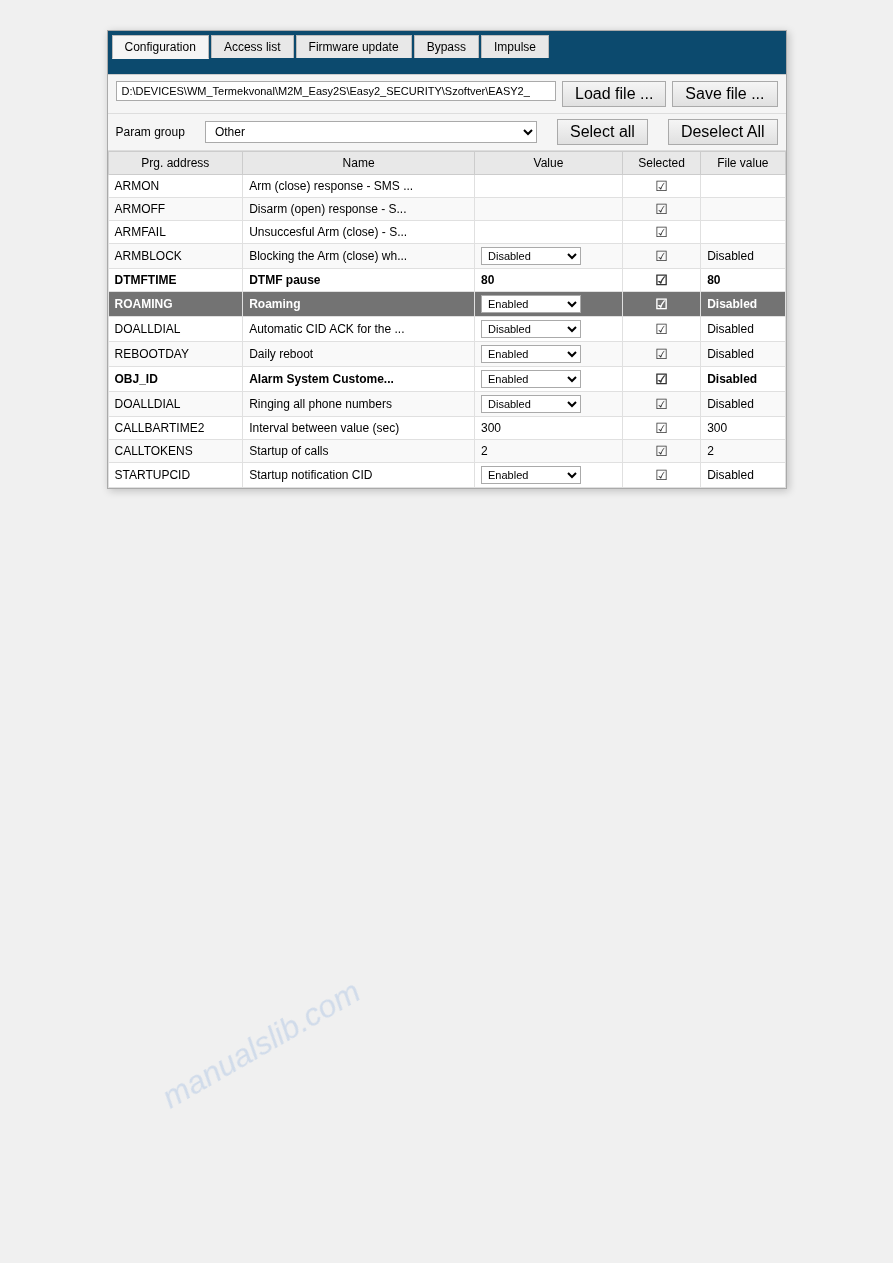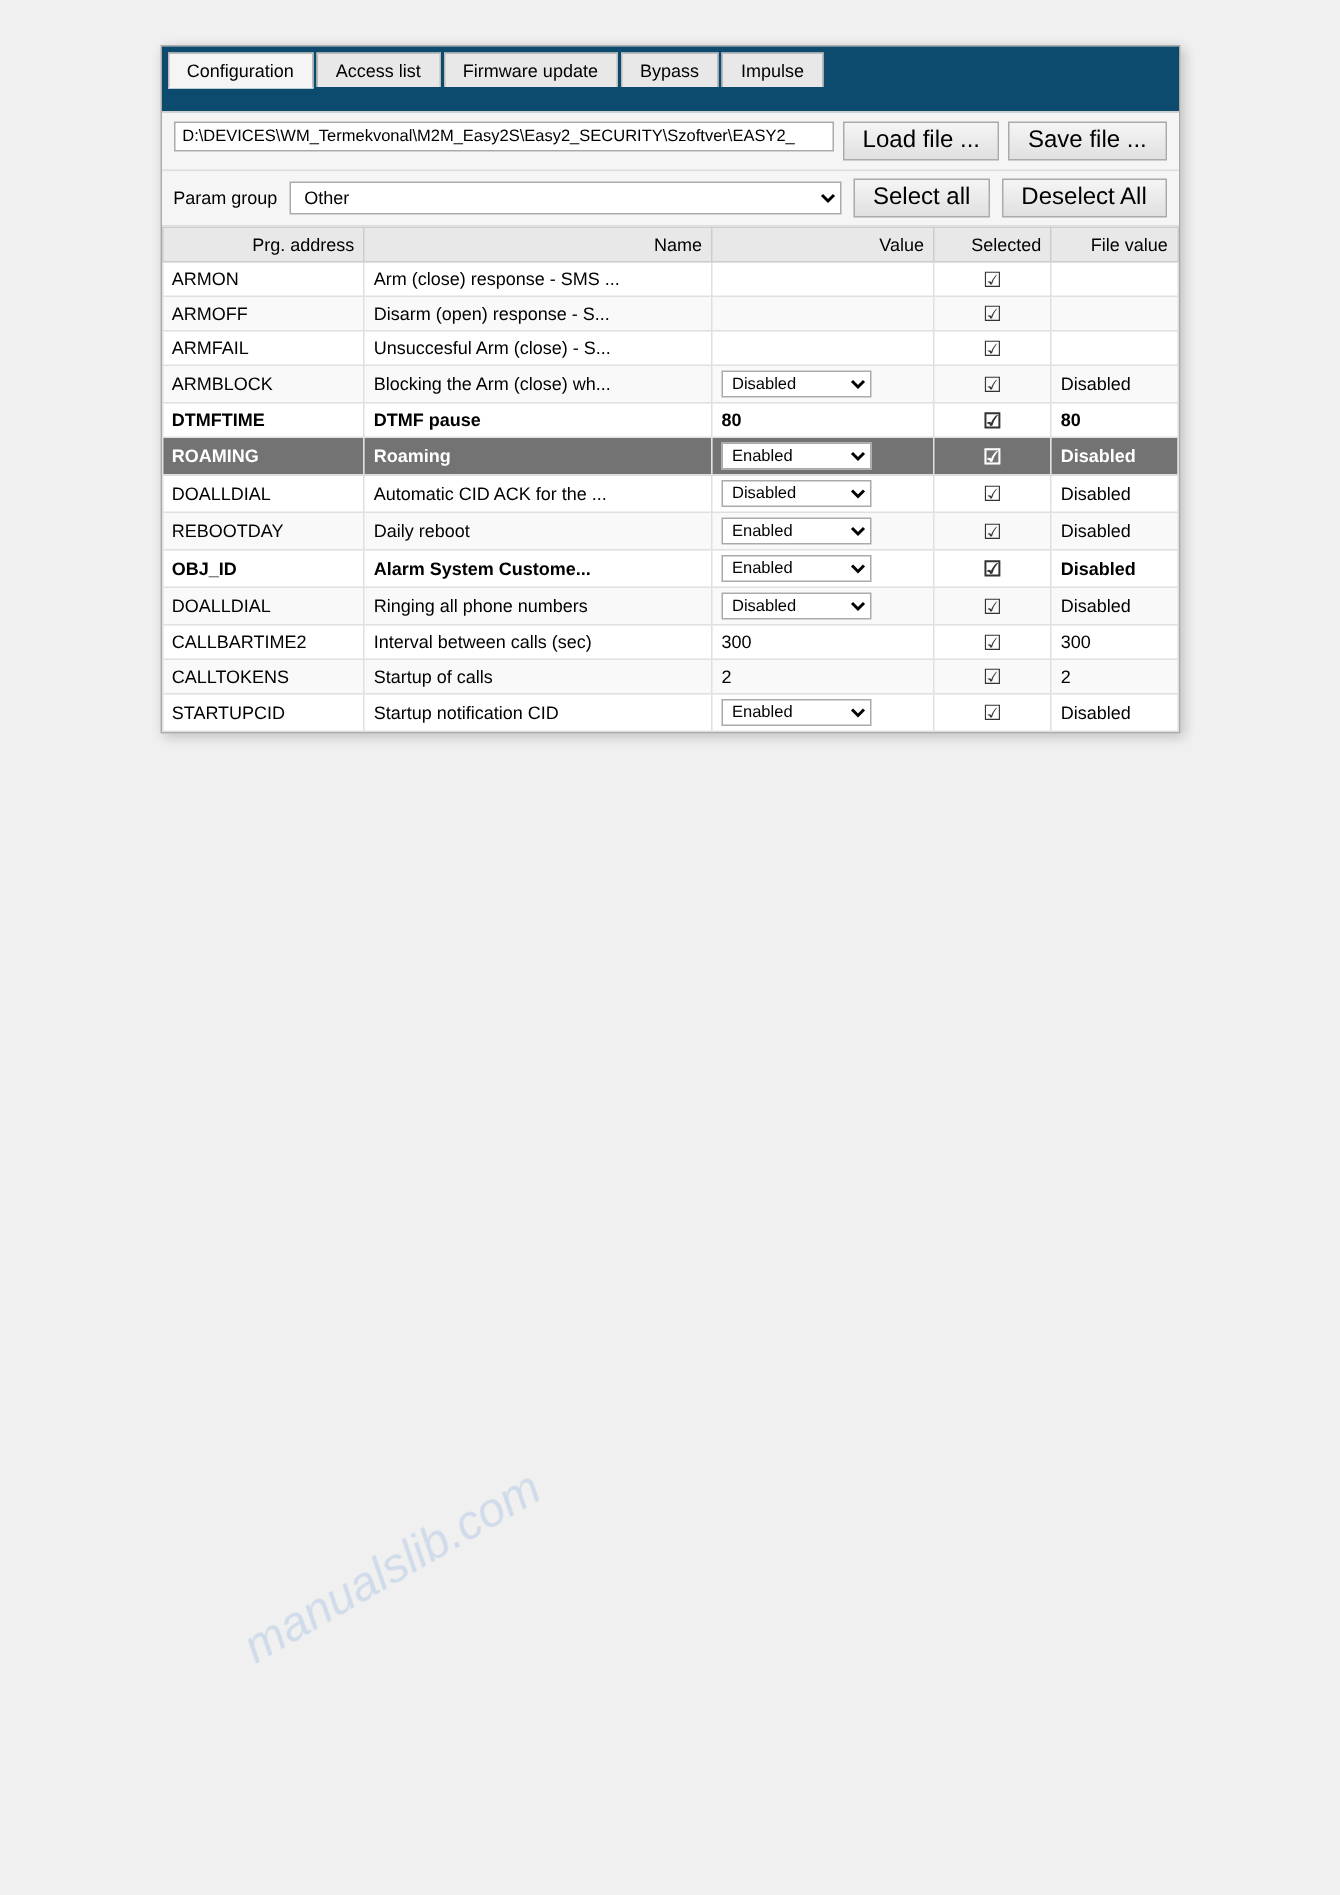--- a/index.html
+++ b/index.html
@@ -70,21 +70,21 @@
       font-size: 16px;
       white-space: nowrap;
     }
 
     .param-group-row {
       display: flex;
       align-items: center;
       padding: 5px 8px;
       background: #f5f5f5;
       border-bottom: 1px solid #ddd;
-      gap: 8px;
+      gap: 20px;
     }
 
     .param-group-label {
       font-size: 12px;
       white-space: nowrap;
     }
 
     .param-group-select {
       flex: 1;
       padding: 2px 5px;
@@ -100,21 +100,21 @@
     table {
       width: 100%;
       border-collapse: collapse;
     }
 
     thead tr {
       background: #e8e8e8;
     }
 
     thead th {
-      text-align: right;
+      text-align: center;
       padding: 4px 6px;
       border: 1px solid #ccc;
       font-weight: normal;
       font-size: 12px;
     }
 
     tbody tr {
       background: #fff;
     }
 
@@ -275,21 +275,21 @@
           </tr>
           <tr>
             <td>DOALLDIAL</td>
             <td>Ringing all phone numbers</td>
             <td><select class="value-select"><option>Disabled</option></select></td>
             <td class="checkbox-cell"><span class="checkbox-symbol">☑</span></td>
             <td>Disabled</td>
           </tr>
           <tr>
             <td>CALLBARTIME2</td>
-            <td>Interval between calls (sec)</td>
+            <td>Interval between value (sec)</td>
             <td>300</td>
             <td class="checkbox-cell"><span class="checkbox-symbol">☑</span></td>
             <td>300</td>
           </tr>
           <tr>
             <td>CALLTOKENS</td>
             <td>Startup of calls</td>
             <td>2</td>
             <td class="checkbox-cell"><span class="checkbox-symbol">☑</span></td>
             <td>2</td>

